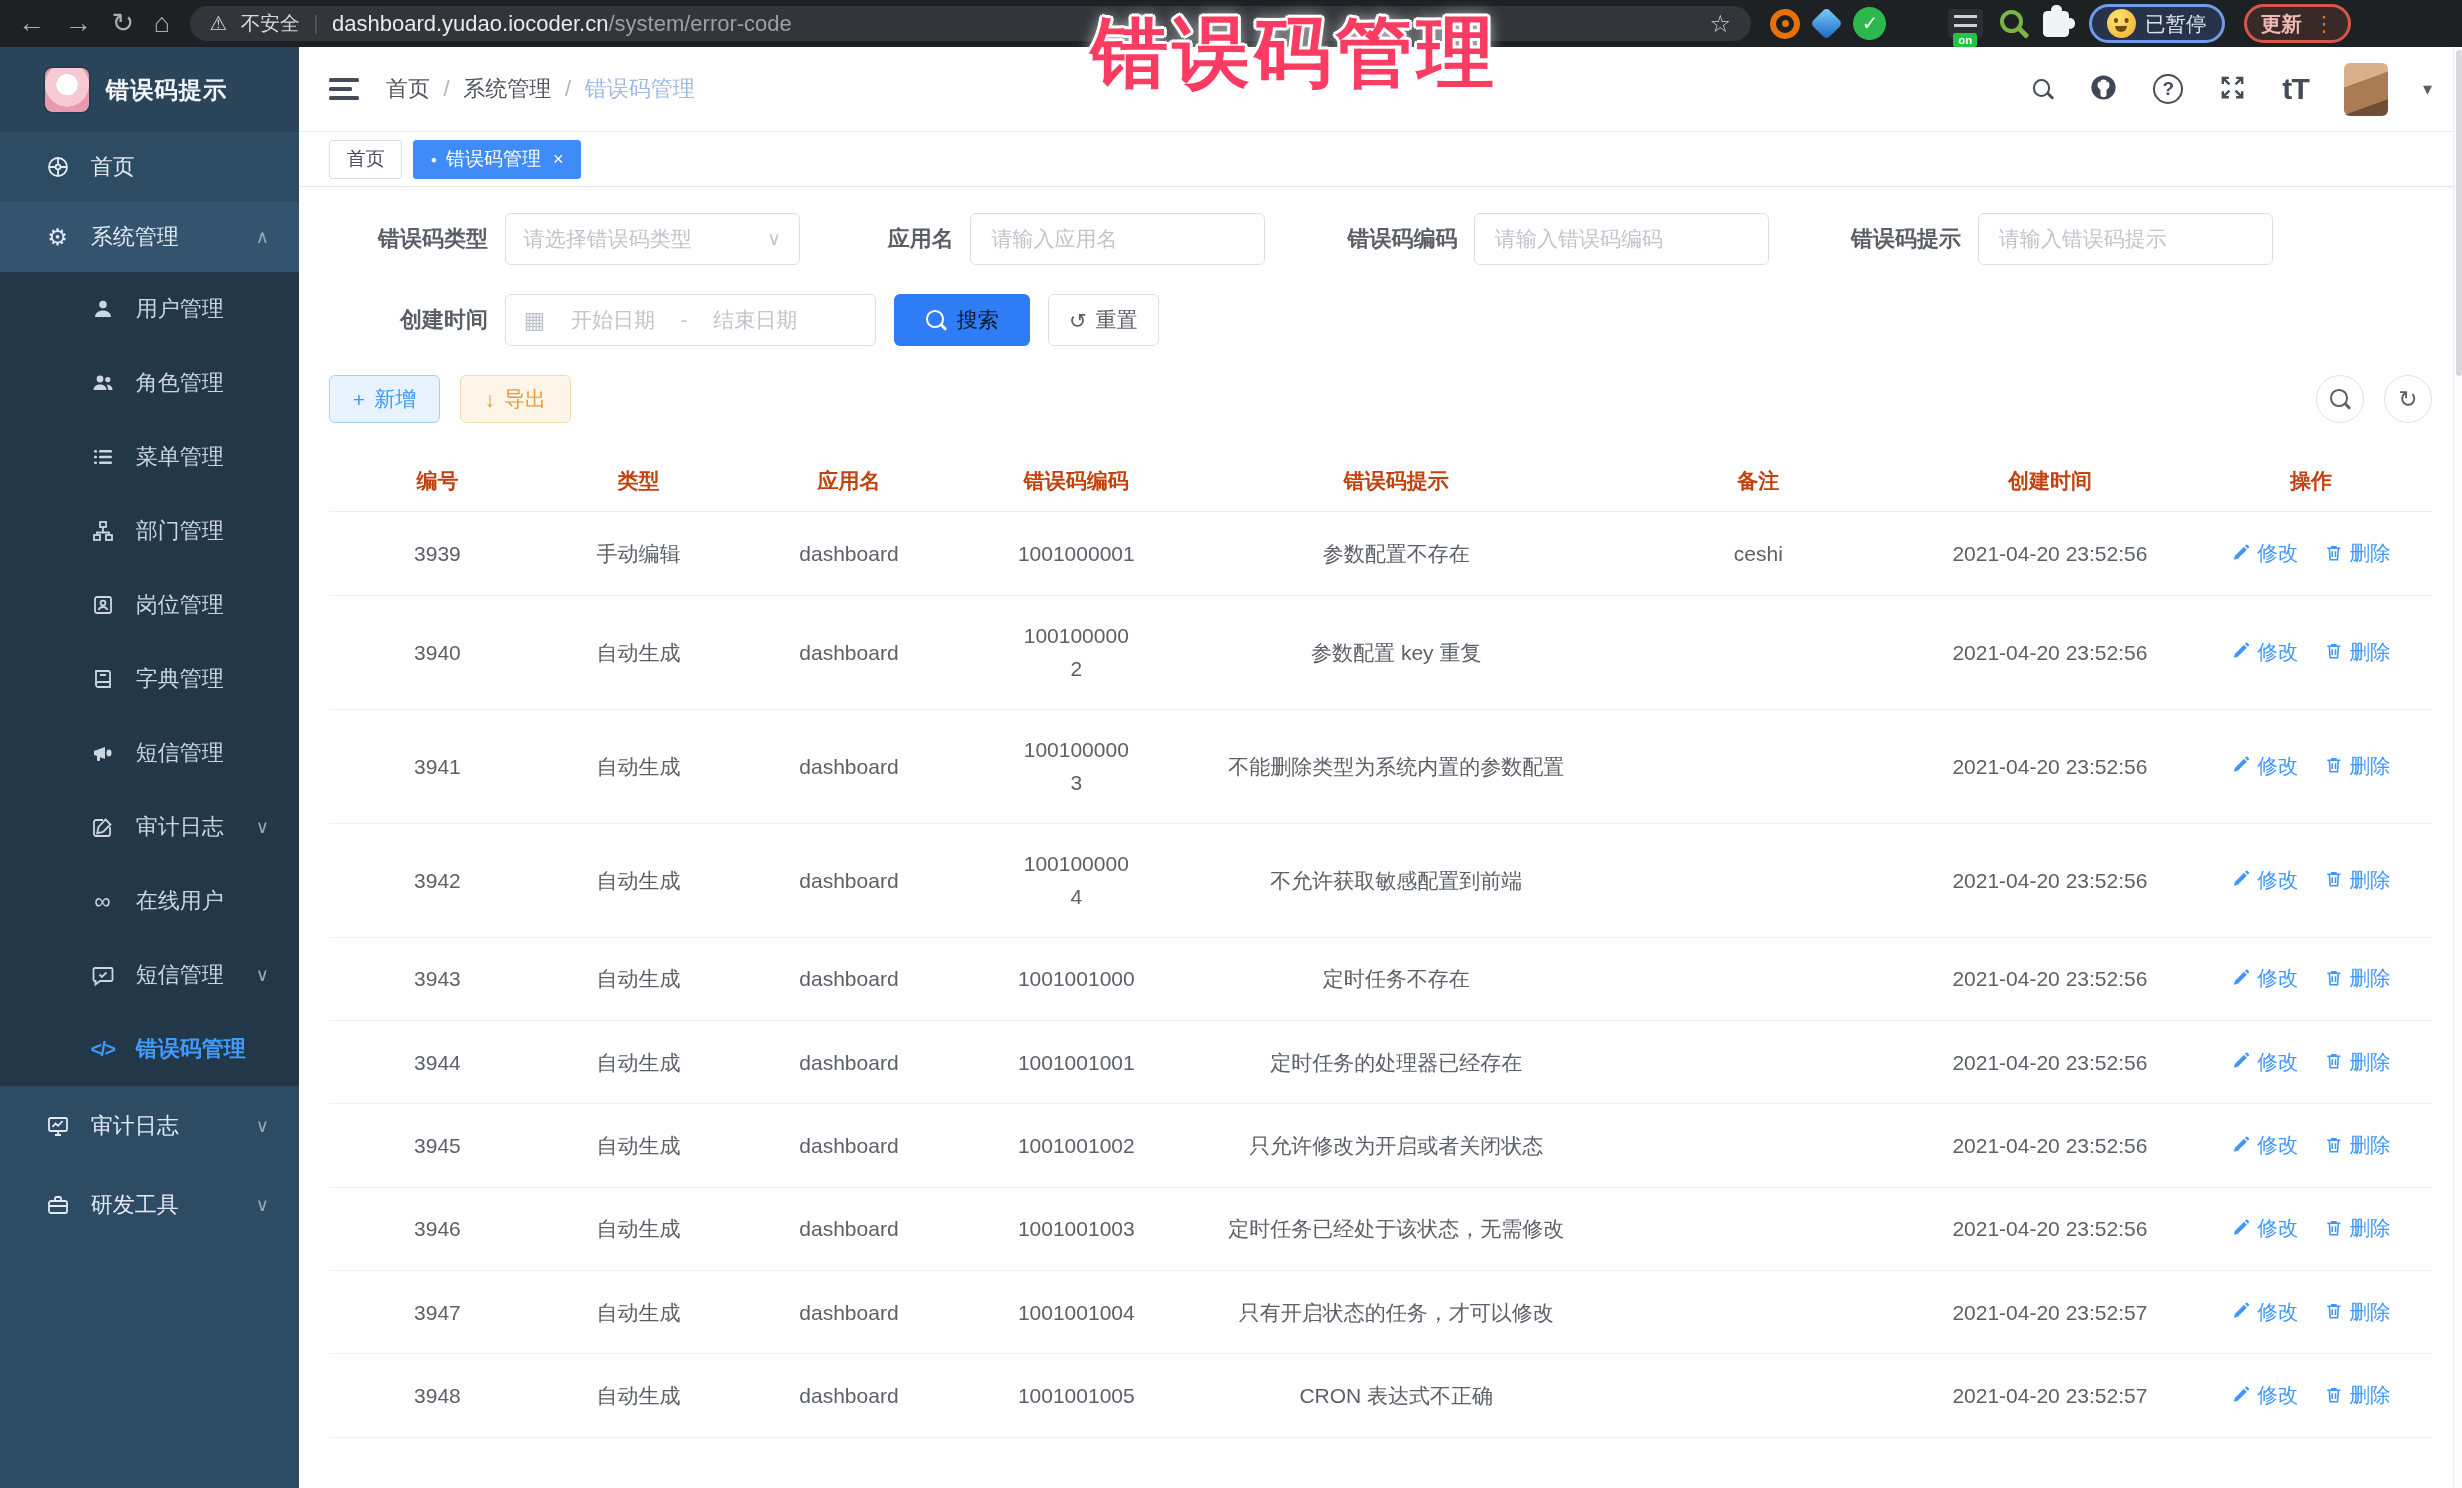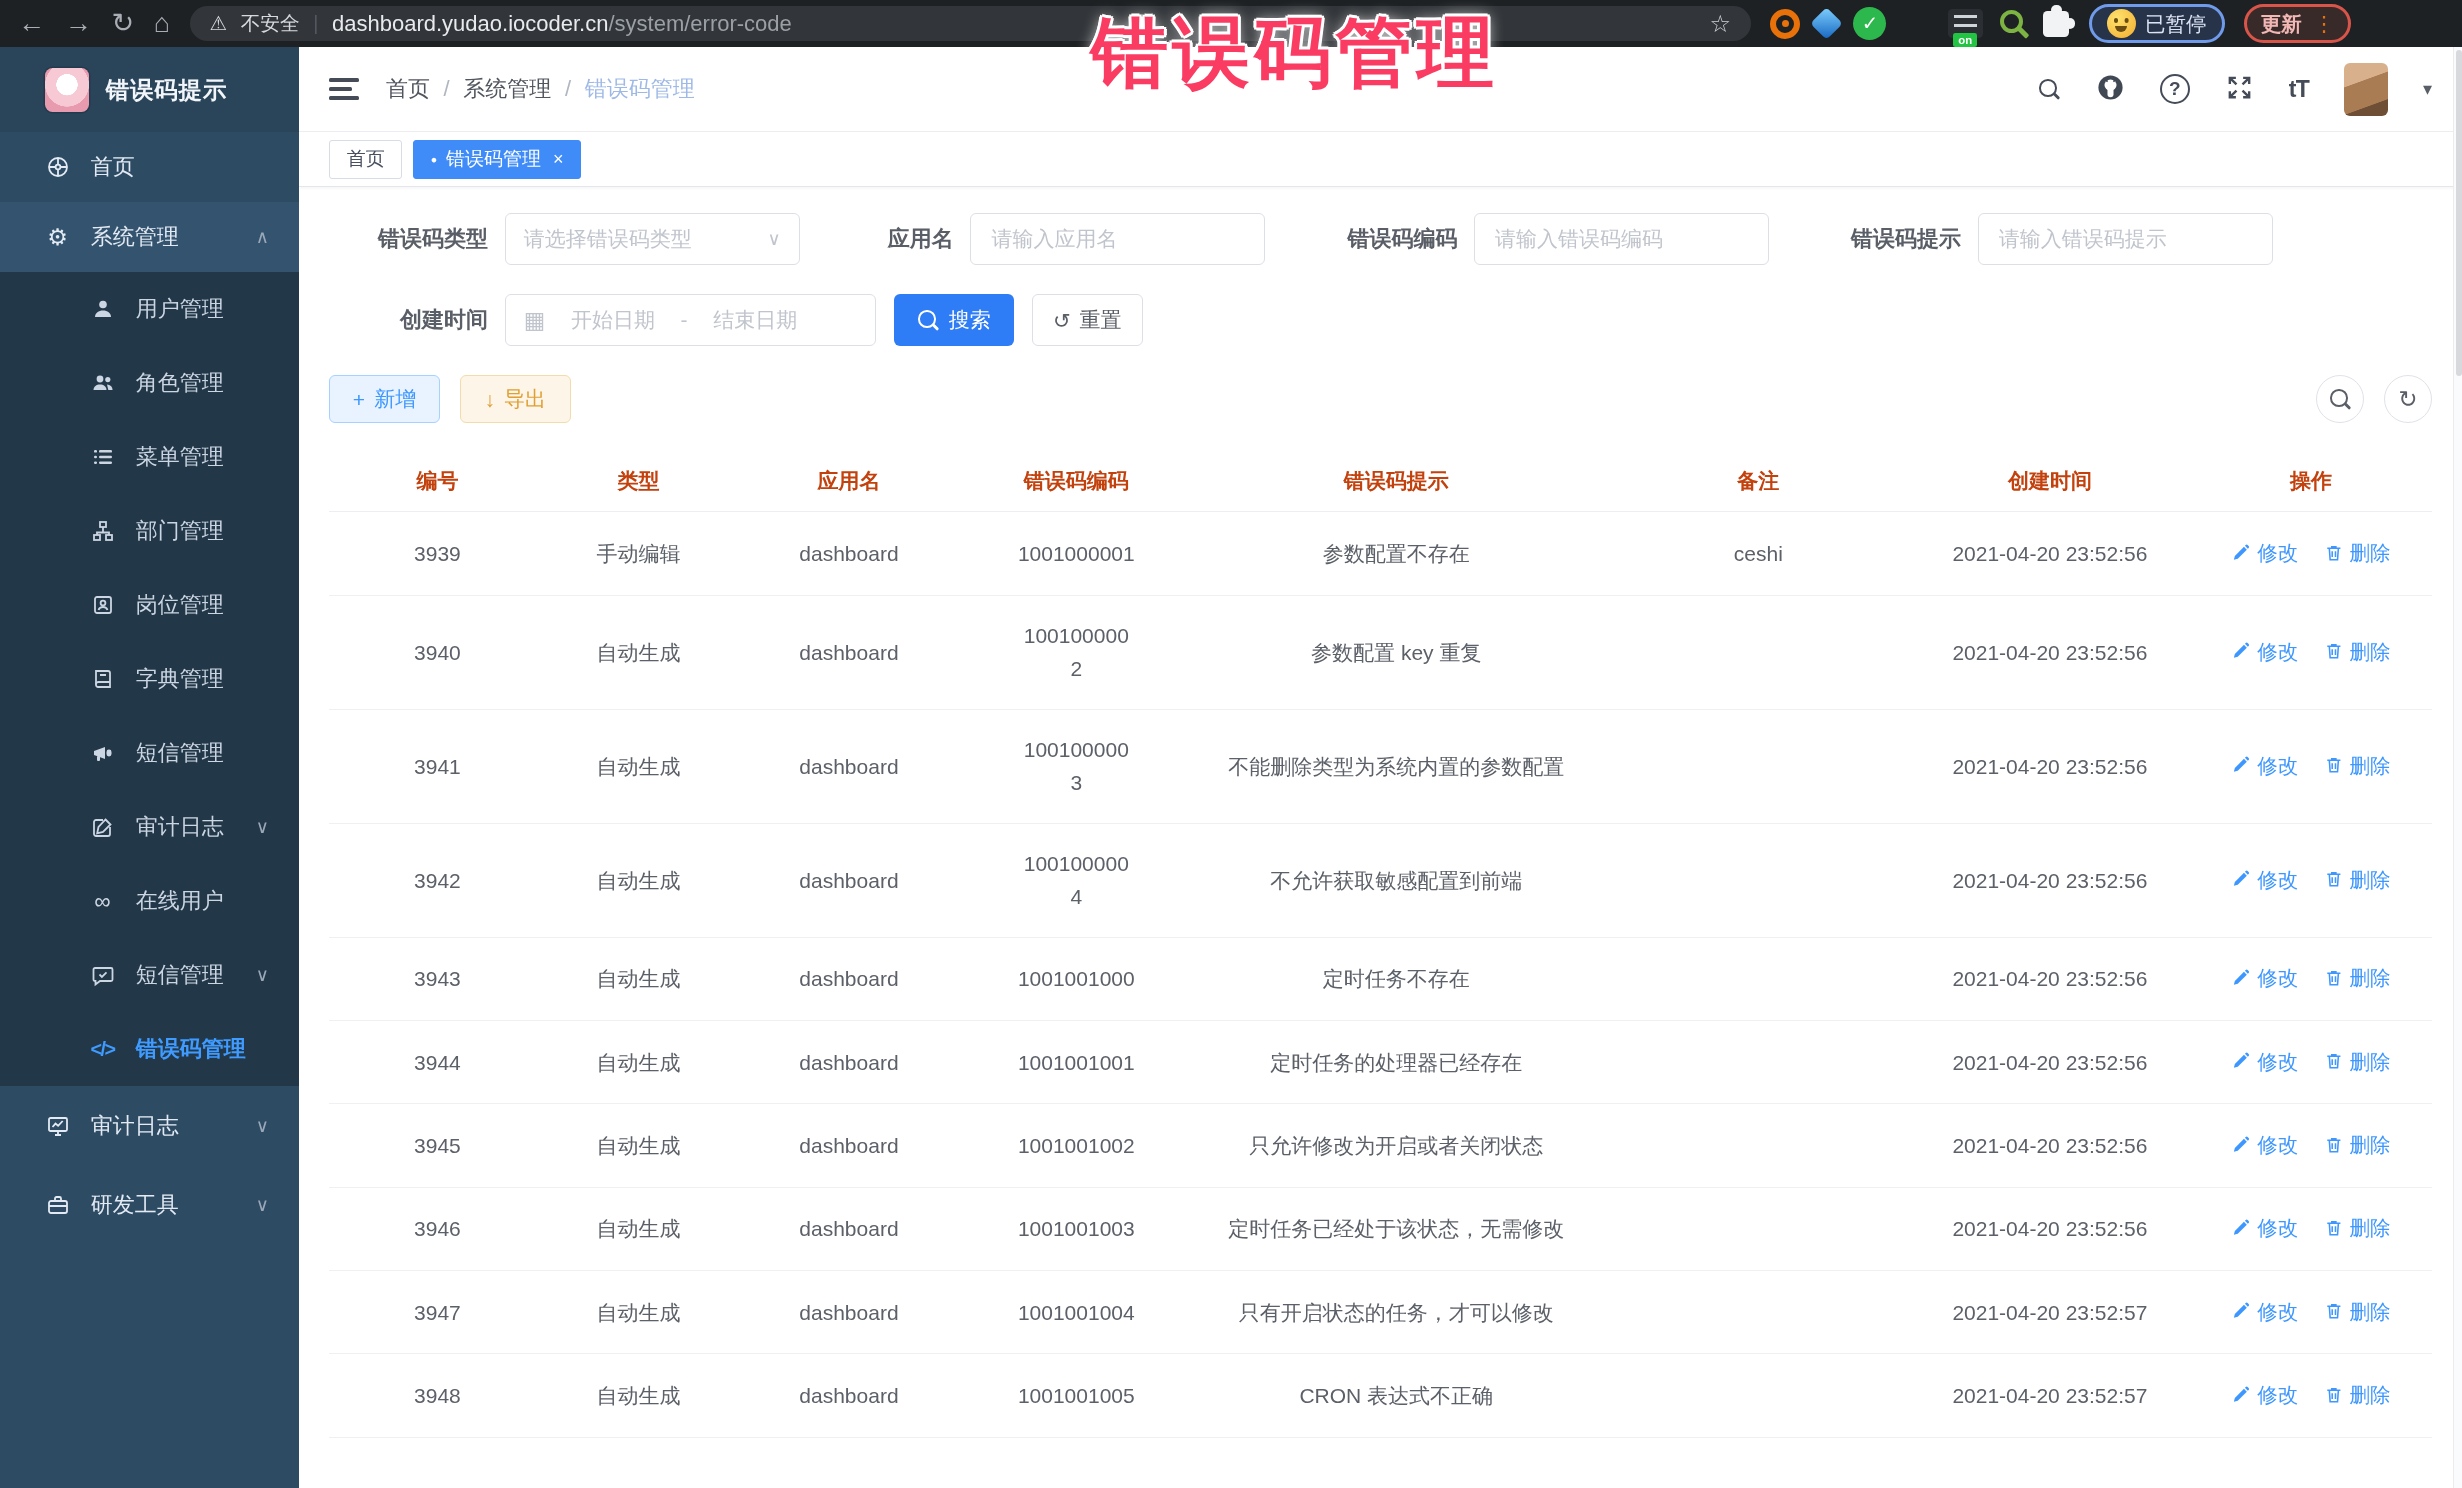--- a/index.html
+++ b/index.html
@@ -73,21 +73,21 @@
   .hamburger i{width:30px;height:3.8px;background:#454c58;border-radius:1.5px;}
   .hamburger i:nth-child(2){width:23px;}
   .breadcrumb{display:flex;align-items:center;gap:13.6px;font-size:22px;color:#51565e;}
   .breadcrumb .sep{color:#b0b6bf;}
   .breadcrumb .cur{color:#9fb9e6;}
   .topbar .tools{margin-left:auto;display:flex;align-items:center;gap:35px;color:#454c58;}
   .i-search{width:23px;height:23px;position:relative;display:inline-block;color:inherit;}
   .i-search::before{content:"";position:absolute;width:13.6px;height:13.6px;border:2.7px solid currentColor;border-radius:50%;left:1.5px;top:1.5px;}
   .i-search::after{content:"";position:absolute;width:3px;height:8.3px;background:currentColor;transform:rotate(-45deg);left:17.4px;top:14.4px;border-radius:1.5px;}
   .qm{width:30px;height:30px;border:2.3px solid #454c58;border-radius:50%;display:inline-flex;align-items:center;justify-content:center;font-size:19px;font-weight:700;}
-  .ficon{font-size:23px;font-weight:700;letter-spacing:-0.8px;}
+  .ficon{font-size:30px;font-weight:700;letter-spacing:-0.8px;}
   .avatar{width:44px;height:53px;border-radius:6px;background:linear-gradient(160deg,#d9b08c 0 35%,#a97c54 36% 75%,#6e4f36 76% 100%);}
   .caret{font-size:18px;color:#5a5e66;}
   .tools svg{width:29px;height:29px;}
 
   
   .tagbar{height:55px;display:flex;align-items:center;gap:10.6px;padding:0 30px;border-bottom:0.8px solid #e3e6eb;box-shadow:0 1.5px 3px rgba(0,0,0,.04);flex:0 0 auto;}
   .tag{height:39px;display:inline-flex;align-items:center;gap:9px;padding:0 16.7px;border:0.8px solid #d8dce5;background:#fff;color:#495060;font-size:19px;border-radius:3px;cursor:pointer;}
   .tag.active{background:#3f8cf9;border-color:#3f8cf9;color:#fff;}
   .tag .dot{font-style:normal;font-size:10.6px;}
   .tag .close{font-style:normal;font-size:18px;margin-left:3px;}
@@ -102,21 +102,21 @@
   .sel{width:295px;justify-content:space-between;cursor:pointer;}
   .sel .ph{color:#c0c4cc;}
   .sel .sel-caret{color:#c0c4cc;font-size:18px;}
   .txt{width:295px;}
   .gap{width:56px;flex:0 0 auto;}
   .drange{width:371px;gap:10.6px;}
   .drange .cal{color:#c0c4cc;font-size:23px;}
   .drange input{text-align:center;width:114px;}
   .drange .dash{color:#c0c4cc;}
   .btn{display:inline-flex;align-items:center;justify-content:center;gap:9px;height:52px;border-radius:6px;font-size:21px;cursor:pointer;border:1.5px solid transparent;}
-  .btn-primary{background:#2e7cf6;color:#ffffff;width:120px;margin-left:18px;}
+  .btn-primary{background:#2e7cf6;color:#0f172a;width:136px;margin-left:18px;}
   .btn-plain{background:#fff;border-color:#dcdfe6;color:#5a5e66;width:111px;margin-left:18px;}
   .ricon{font-size:21px;line-height:1;}
 
   .toolbar{display:flex;align-items:center;margin:4.5px 0 27px 0;}
   .btn-add{background:#e8f3ff;border-color:#a6d2ff;color:#3e97ff;width:111px;height:48px;}
   .btn-export{background:#fdf5e8;border-color:#f3dcab;color:#df9f33;width:111px;height:48px;margin-left:19.7px;}
   .tb-right{margin-left:auto;display:flex;gap:19.7px;}
   .cbtn{width:48px;height:48px;border-radius:50%;border:1.5px solid #dfe2e8;display:inline-flex;align-items:center;justify-content:center;color:#5a5e66;cursor:pointer;background:#fff;font-size:23px;}
 
   table.grid-table{width:100%;border-collapse:collapse;}

